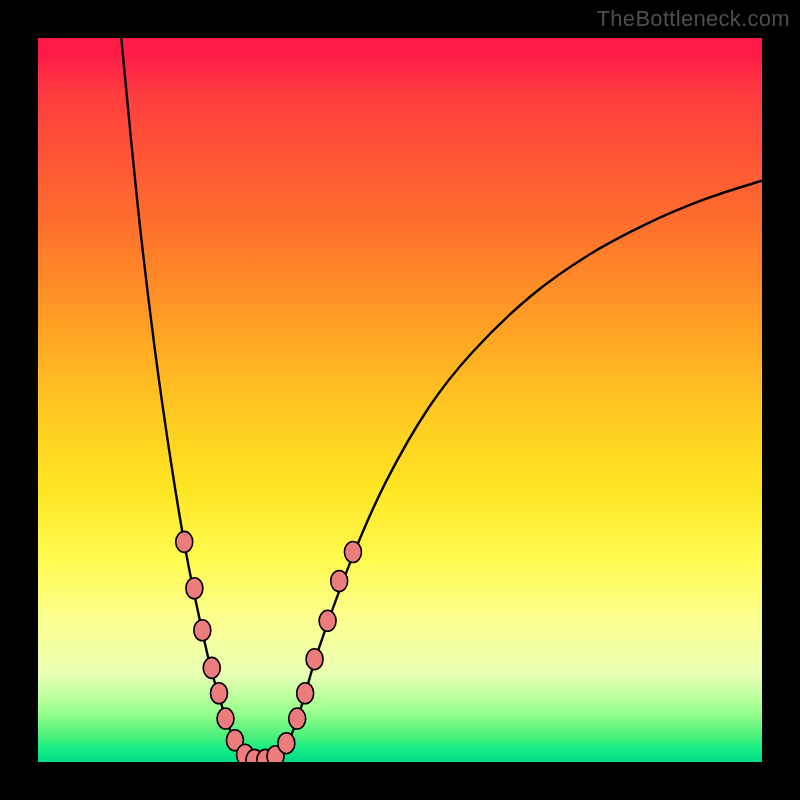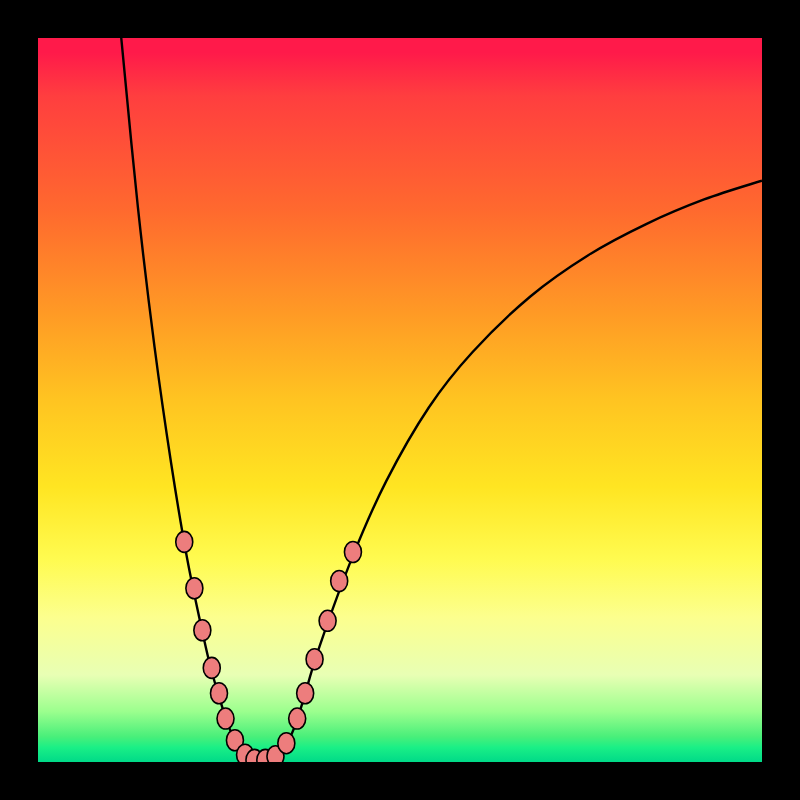--- a/index.html
+++ b/index.html
@@ -61,20 +61,21 @@
     position: absolute;
     inset: 0;
     width: 724px;
     height: 724px;
   }
 </style>
 </head>
 <body>
 
 <div class="outer">
+  <div class="watermark">TheBottleneck.com</div>
 
   <div class="plot-area">
     <div class="gradient-bg"></div>
     <svg class="curve" viewBox="0 0 724 724" preserveAspectRatio="none">
       <g id="curve-group">
           <path d="M 83.26 0.00 C 86.26 30.49, 93.92 113.77, 99.91 169.42 C 105.91 225.06, 110.57 263.01, 116.56 309.15 C 122.56 355.28, 127.35 387.66, 133.22 425.71 C 139.08 463.77, 143.28 489.15, 149.14 520.56 C 155.01 551.96, 161.37 579.87, 165.80 600.20 C 170.23 620.53, 170.76 622.16, 173.76 633.50 C 176.76 644.84, 179.45 653.41, 182.45 663.18 C 185.45 672.96, 187.41 679.85, 190.41 687.80 C 193.41 695.75, 196.10 701.35, 199.10 707.35 C 202.10 713.34, 204.07 718.11, 207.06 721.10 C 210.06 724.10, 212.75 723.48, 215.75 724.00 C 218.75 724.52, 220.72 724.00, 223.72 724.00 C 226.71 724.00, 229.41 724.52, 232.40 724.00 C 235.40 723.48, 237.50 724.10, 240.37 721.10 C 243.24 718.11, 245.33 713.34, 248.33 707.35 C 251.33 701.35, 254.02 695.75, 257.02 687.80 C 260.02 679.85, 260.55 677.52, 264.98 663.18 C 269.41 648.85, 272.64 634.35, 281.64 608.16 C 290.63 581.97, 302.95 547.37, 314.94 517.66 C 326.93 487.95, 334.56 469.80, 348.24 443.09 C 361.93 416.37, 375.45 392.44, 390.96 369.24 C 406.47 346.04, 416.16 334.15, 434.40 314.22 C 452.64 294.28, 471.47 275.93, 492.32 258.47 C 513.17 241.01, 529.39 230.23, 550.24 217.20 C 571.09 204.17, 587.31 196.10, 608.16 186.07 C 629.01 176.03, 645.23 169.27, 666.08 161.45 C 686.93 153.63, 713.57 146.02, 724.00 142.63" fill="none" stroke="#000000" stroke-width="2.4"></path>
         </g>
       <g id="marker-group">
           <ellipse cx="146.25" cy="503.90" rx="8.5" ry="10.5" fill="#ed7d7d" stroke="#000000" stroke-width="1.6"></ellipse>
           <ellipse cx="156.38" cy="550.24" rx="8.5" ry="10.5" fill="#ed7d7d" stroke="#000000" stroke-width="1.6"></ellipse>

